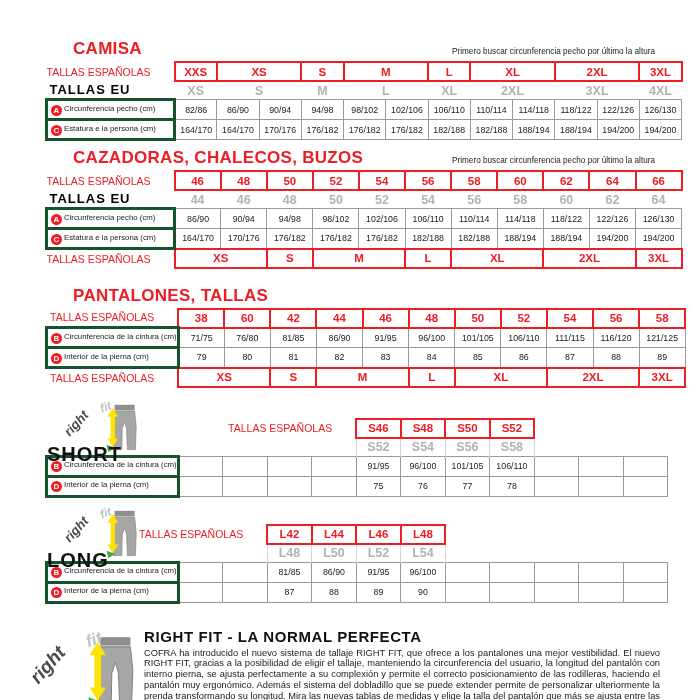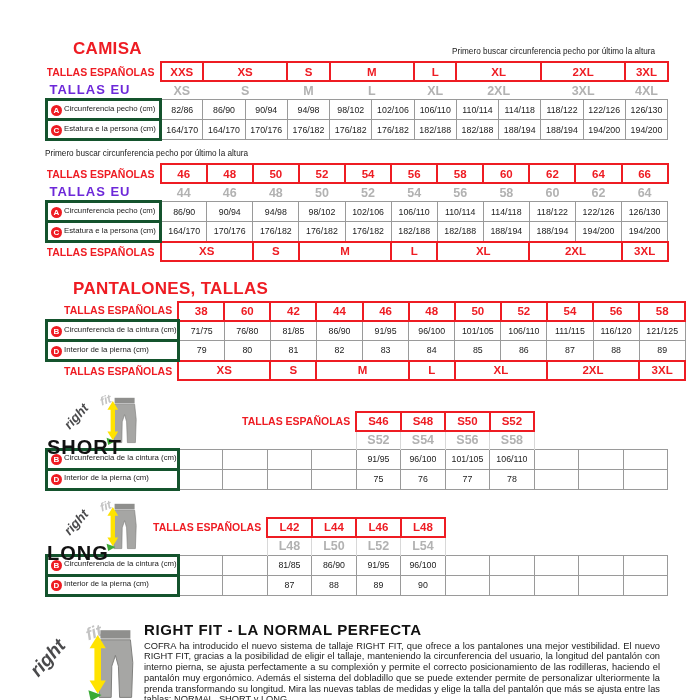--- a/index.html
+++ b/index.html
@@ -6,23 +6,23 @@
   body { width:700px; height:700px; font-family:"Liberation Sans", sans-serif; }
   .page { position:relative; width:700px; height:700px; overflow:hidden; background:#fff; }
 
   .sec-head { display:flex; justify-content:space-between; align-items:flex-end; margin:0 45px 3px 45px; }
   .sec-title { color:#ee1c23; font-weight:bold; font-size:17px; letter-spacing:0.3px; line-height:18px;margin-left:28px; }
   .sec-note { font-size:8.2px; color:#1a1a1a; padding-bottom:2px; }
 
   table { border-collapse:collapse; table-layout:fixed; margin-left:45px; }
   td { padding:0; height:17px; text-align:center; vertical-align:middle; overflow:hidden; white-space:nowrap; }
 
-  .red-label   { color:#ee1c23; font-weight:bold; font-size:10.5px; text-align:right; padding-right:5px; }
+  .red-label   { color:#ee1c23; font-weight:normal; font-size:10.5px; text-align:right; padding-right:23px; }
   .red-box     { border:2px solid #ee1c23; color:#ee1c23; font-weight:bold; font-size:11.5px; background:#fff; }
-  .gray-label  { color:#6d28d9; font-weight:bold; font-size:13px; text-align:left; padding-left:3px; letter-spacing:1px; }
+  .gray-label  { color:#000000; font-weight:bold; font-size:13px; text-align:left; padding-left:3px; letter-spacing:1px; }
   .gray-box    { color:#b2b2b2; font-weight:bold; font-size:12.5px; }
   .gray-mid    { color:#b2b2b2; font-weight:bold; font-size:12.5px; border-left:1px solid #d8d8d8; border-right:1px solid #d8d8d8; }
   .measure-label { border:3px solid #14532d; text-align:left; font-size:7.8px; color:#1a1a1a; padding-left:2px; }
   .val   { border:1px solid #9a9a9a; font-size:8.8px; color:#1a1a1a; }
   .blank { border:none; }
 
   .circle { display:inline-block; width:11px; height:11px; line-height:11px; border-radius:50%;
             background:#ee1c23; color:#fff; font-weight:bold; font-size:8px; text-align:center;
             margin:0 2px 0 1px; vertical-align:-2px; }
 
@@ -134,20 +134,21 @@
             <td class="val">188/194</td>
             <td class="val">194/200</td>
             <td class="val">194/200</td>
           </tr>
     </tbody>
       </table>
   </div>
 
   <div class="sec">
     <div class="sec-head">
+      <span class="sec-title">CAZADORAS, CHALECOS, BUZOS</span>
       <span class="sec-note">Primero buscar circunferencia pecho por último la altura</span>
     </div>
     <table>
       <colgroup>
         <col style="width:103px">
           <col style="width:46.1px">
           <col style="width:46.1px">
           <col style="width:46.1px">
           <col style="width:46.1px">
           <col style="width:46.1px">

